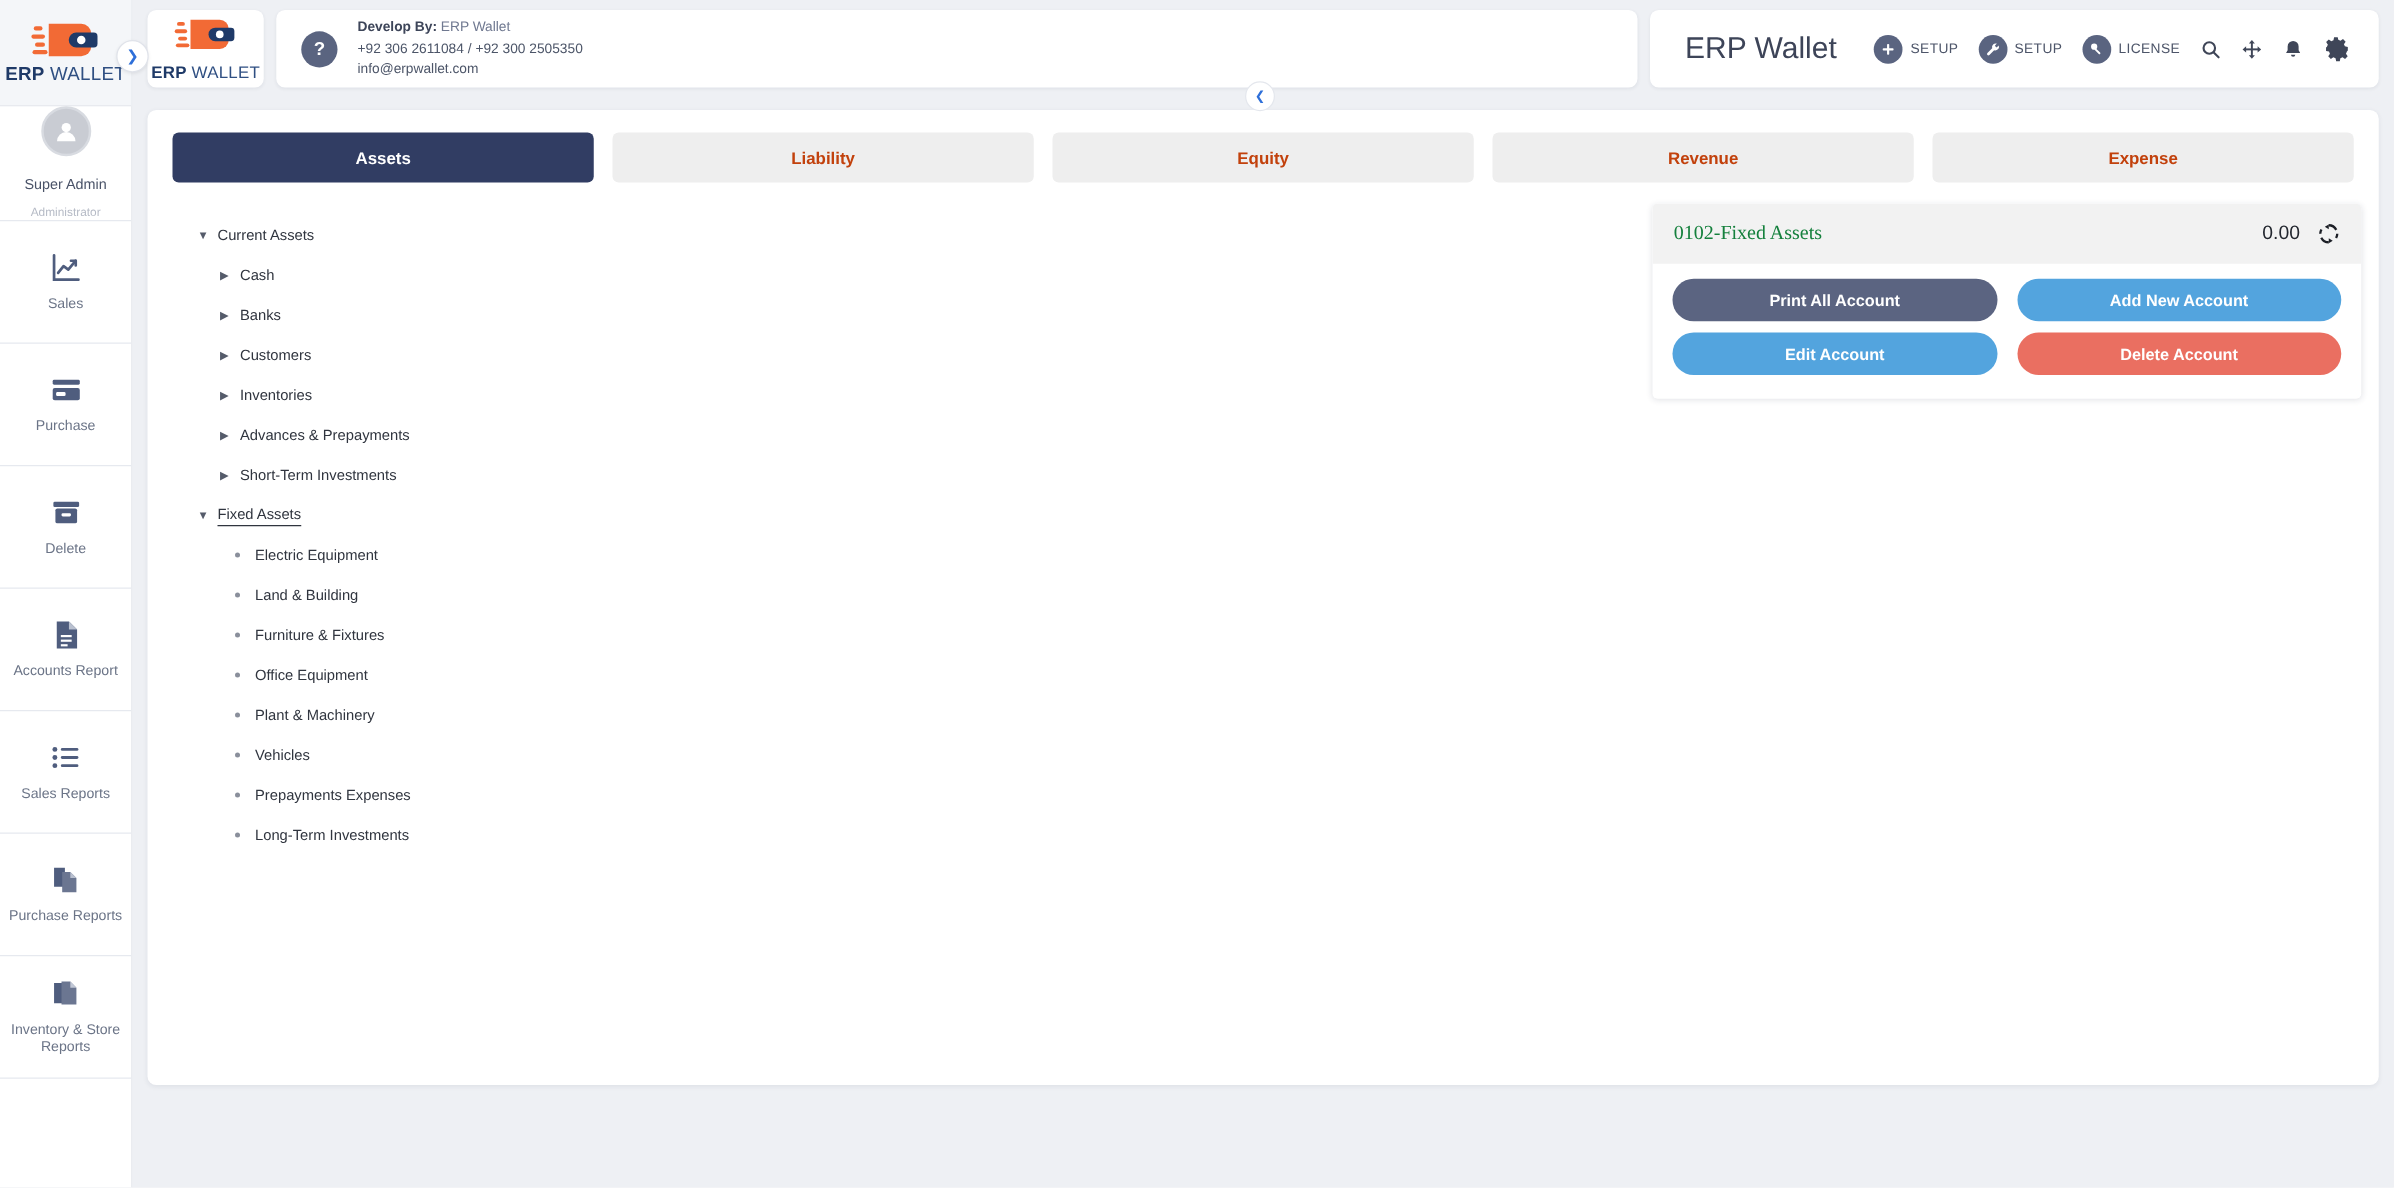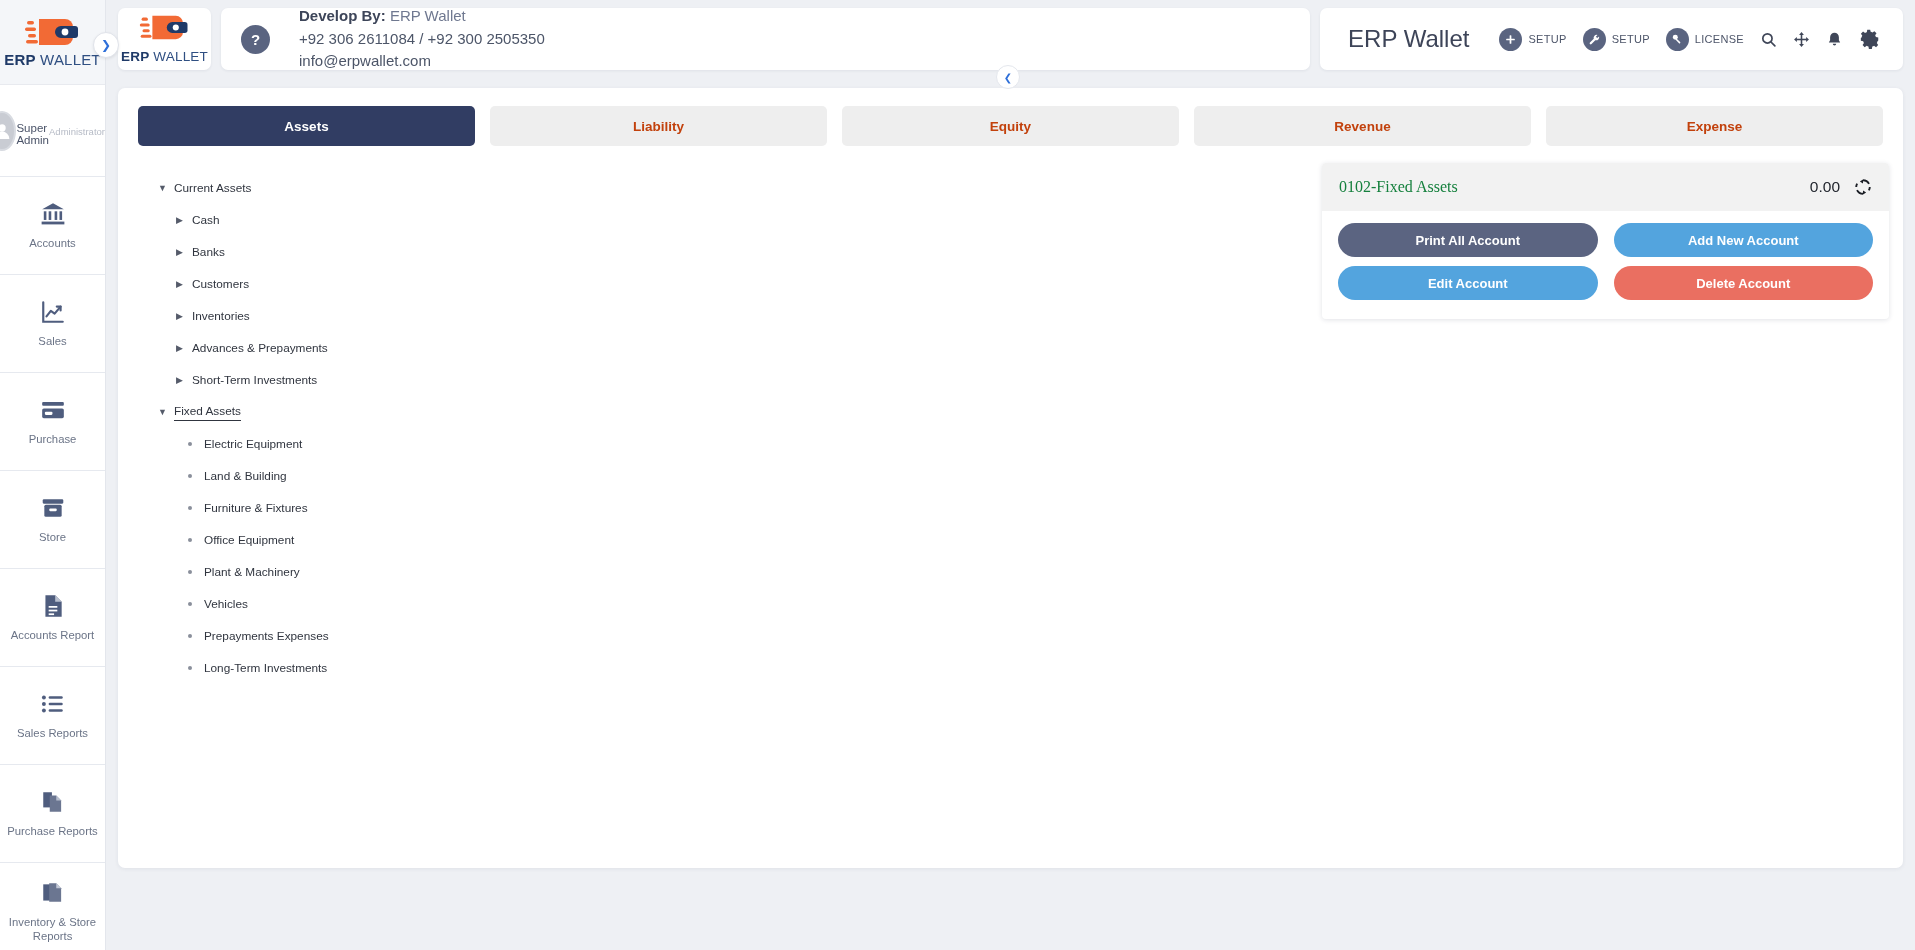--- a/index.html
+++ b/index.html
@@ -28,22 +28,22 @@
   .logo-mark { display: flex; align-items: center; justify-content: center; }
   .logo-text {
     font-size: 15px; font-weight: bold; letter-spacing: .2px;
     margin-top: 4px; color: #1f3a68; white-space: nowrap;
   }
   .logo-text .lw { color: #2f4f82; font-weight: normal; }
   .logo-text-sm { font-size: 13.5px; }
 
   .sb-profile {
     height: 92px;
-    display: flex; flex-direction: row;
-    align-items: center; justify-content: flex-end;
+    display: flex; flex-direction: column;
+    align-items: center; justify-content: space-between;
     border-bottom: 1px solid #e6e9ef;
   }
   .avatar {
     width: 40px; height: 40px; border-radius: 50%;
     background: #c9ccd3; border: 2px solid #d8dbe1;
     display: flex; align-items: center; justify-content: center;
   }
   .prof-name { font-size: 11.5px; color: #4a5368; margin-top: 7px; }
   .prof-role { font-size: 9.5px; color: #b6bbc6; margin-top: 2px; }
 
@@ -87,21 +87,21 @@
   .tb-contact {
     flex: 1; display: flex; align-items: center;
     padding: 0 20px; gap: 16px;
   }
   .q-badge {
     width: 29px; height: 29px; border-radius: 50%;
     background: #5a6480; color: #fff;
     display: flex; align-items: center; justify-content: center;
     font-size: 15px; font-weight: bold; flex: none;
   }
-  .contact-lines { font-size: 15px; line-height: 1.52; color: #4c5568; margin-left: 13px; }
+  .contact-lines { font-size: 11px; line-height: 1.52; color: #4c5568; }
   .contact-lines .l1 b { color: #3d4559; font-weight: bold; }
   .contact-lines .l1 span { color: #6f7890; }
 
   .tb-right {
     display: flex; align-items: center; justify-content: flex-end;
     gap: 16px; padding: 0 22px 0 28px;
   }
   .app-title { font-size: 24px; color: #3d4458; margin-right: 14px; white-space: nowrap; }
   .tb-act { display: flex; align-items: center; gap: 6px; cursor: pointer; }
   .tb-act .circ {
@@ -215,33 +215,20 @@
     <div class="avatar">
       <svg width="24" height="24" viewBox="0 0 24 24">
         <circle cx="12" cy="9" r="3.7" fill="#ffffff"></circle>
         <path d="M4.6 20 a7.4 7.4 0 0 1 14.8 0 z" fill="#ffffff"></path>
       </svg>
     </div>
     <div class="prof-name">Super Admin</div>
     <div class="prof-role">Administrator</div>
   </div>
 
-  <div class="sb-item">
-    <span class="ico">
-      <svg width="26" height="26" viewBox="0 0 24 24" fill="currentColor">
-        <path d="M12 2 L22 7.5 H2 Z"></path>
-          <rect x="3.5" y="9.5" width="2.4" height="8"></rect>
-        <rect x="8" y="9.5" width="2.4" height="8"></rect>
-          <rect x="13.5" y="9.5" width="2.4" height="8"></rect>
-        <rect x="18" y="9.5" width="2.4" height="8"></rect>
-          <rect x="1.5" y="19" width="21" height="2.6"></rect>
-      </svg>
-    </span>
-    <span class="lbl">Accounts</span>
-  </div>
 
   <div class="sb-item">
     <span class="ico">
       <svg width="26" height="26" viewBox="0 0 24 24" fill="none" stroke="currentColor" stroke-width="2">
         <path d="M3 3 v18 h18" stroke-linecap="round"></path>
         <path d="M6 16 L10 11 L13.5 13.5 L19 7" stroke-linecap="round" stroke-linejoin="round"></path>
         <path d="M15.5 7 H19 V10.5" stroke-linecap="round" stroke-linejoin="round"></path>
       </svg>
     </span>
     <span class="lbl">Sales</span>
@@ -259,21 +246,21 @@
   </div>
 
   <div class="sb-item">
     <span class="ico">
       <svg width="26" height="26" viewBox="0 0 24 24" fill="currentColor">
         <rect x="2.5" y="4" width="19" height="4" rx="1"></rect>
         <rect x="4" y="9" width="16" height="11" rx="1.4"></rect>
         <rect x="8.5" y="12.5" width="7" height="2.4" rx="1" fill="#ffffff"></rect>
       </svg>
     </span>
-    <span class="lbl">Store</span>
+    <span class="lbl">Delete</span>
   </div>
 
   <div class="sb-item">
     <span class="ico">
       <svg width="26" height="26" viewBox="0 0 24 24" fill="currentColor">
         <path d="M5 2 h9 l6 6 v14 H5 Z"></path>
         <path d="M14 2 v6 h6 z" fill="#b9c0cf"></path>
         <rect x="8" y="12" width="8" height="1.6" fill="#ffffff"></rect>
         <rect x="8" y="15.4" width="8" height="1.6" fill="#ffffff"></rect>
         <rect x="8" y="18.8" width="5" height="1.6" fill="#ffffff"></rect>

